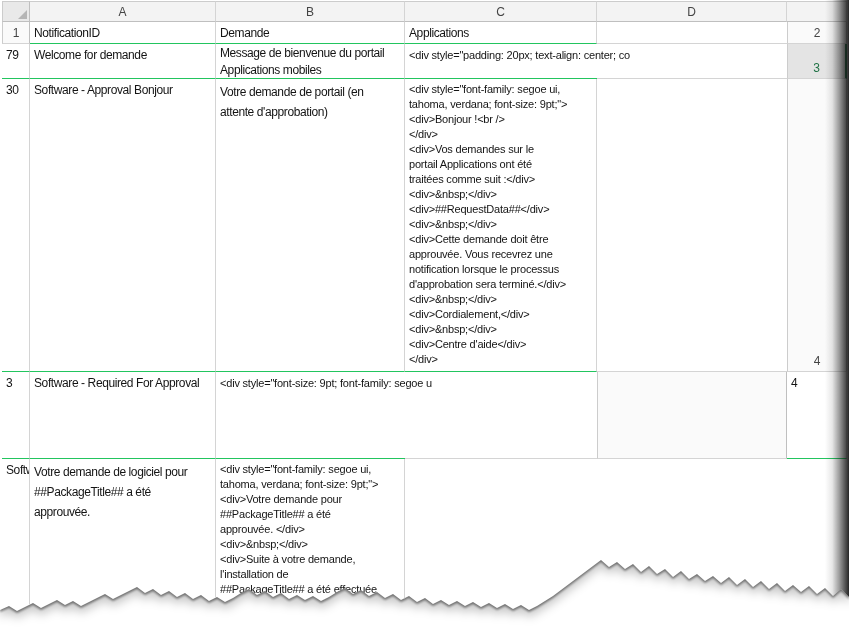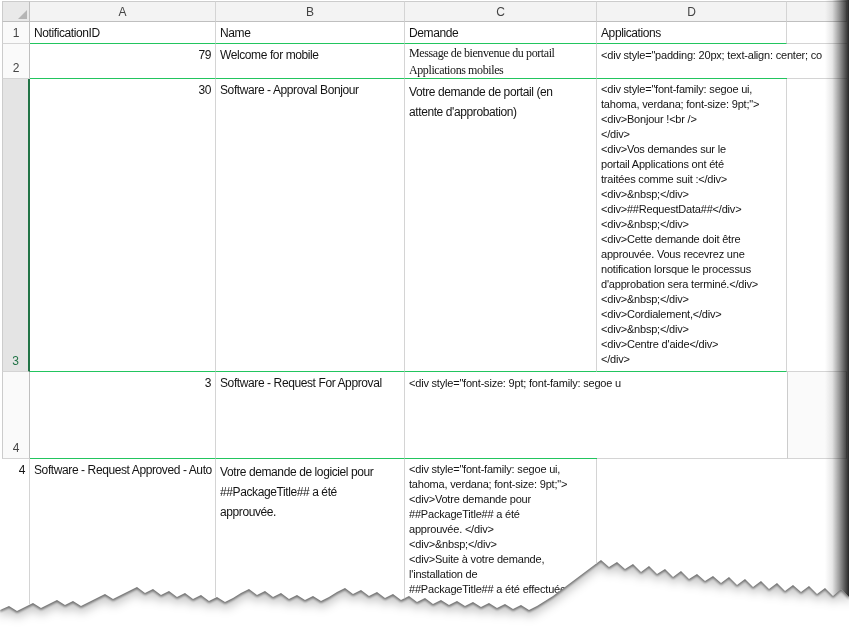--- a/index.html
+++ b/index.html
@@ -20,22 +20,22 @@
   .tri { position: absolute; right: 2px; bottom: 2px; width: 0; height: 0;
     border-bottom: 9px solid #b5b5b5; border-left: 9px solid transparent; }
   .colhd { border-top: 1px solid #cccccc; }
   .rowhd { background: #fafafa; border-left: 1px solid #cccccc; border-right: 1px solid #bfbfbf;
     border-bottom: 1px solid #d4d4d4; color: #444444; font-size: 12px;
     display: flex; align-items: flex-end; justify-content: center; padding-bottom: 3px; }
   .rowhd.sel { background: #e4e4e4; border-right: 2px solid #217346; color: #217346; }
   .cell { border-right: 1px solid #d4d4d4; border-bottom: 1px solid #22c55e;
     font-size: 12px; letter-spacing: -0.4px; line-height: 16px;
     padding: 3px 3px 0 4px; overflow: hidden; white-space: pre; }
-  .num { text-align: right; padding-right: 4px; }
-  .lh17 { line-height: 17px; padding-top: 1px; font-family: Liberation Serif, serif; }
+  .num { padding-right: 4px; }
+  .lh17 { line-height: 17px; padding-top: 1px; }
   .lh20 { line-height: 20px; }
   .dtxt { font-size: 11px; letter-spacing: -0.2px; line-height: 15px; }
   .ovflow { border-right: none; position: relative; overflow: visible; padding: 0; }
   .ovflow span { position: absolute; left: 4px; top: 3px; white-space: nowrap;
     font-size: 11px; letter-spacing: -0.2px; z-index: 2; }
   .ecell { border-bottom: 1px solid #d4d4d4; }
   .edge-shadow { position: absolute; top: 0; right: 0; width: 24px; height: 100%; z-index: 6;
     background: linear-gradient(to right, rgba(20,20,20,0) 0%, rgba(20,20,20,0.10) 30%,
       rgba(20,20,20,0.45) 62%, rgba(20,20,20,0.92) 100%); }
 </style>
@@ -50,28 +50,27 @@
         <span class="tri"></span>
       </div>
       <div class="hd colhd">A</div>
       <div class="hd colhd">B</div>
       <div class="hd colhd">C</div>
       <div class="hd colhd">D</div>
       <div class="hd colhd"></div>
 
       <div class="rowhd">1</div>
       <div class="cell">NotificationID</div>
-      <div class="cell">Name</div>
       <div class="cell">Demande</div>
       <div class="cell">Applications</div>
       <div class="ecell"></div>
 
       <div class="rowhd">2</div>
       <div class="cell num">79</div>
-      <div class="cell">Welcome for mobile</div>
+      <div class="cell">Welcome for demande</div>
       <div class="cell lh17">Message de bienvenue du portail
 Applications mobiles</div>
       <div class="cell ovflow"><span>&lt;div style="padding: 20px; text-align: center; co</span></div>
       <div class="ecell"></div>
 
       <div class="rowhd sel">3</div>
       <div class="cell num">30</div>
       <div class="cell">Software - Approval Bonjour</div>
       <div class="cell lh20">Votre demande de portail (en
 attente d'approbation)</div>
@@ -91,21 +90,21 @@
 d'approbation sera terminé.&lt;/div&gt;
 &lt;div&gt;&amp;nbsp;&lt;/div&gt;
 &lt;div&gt;Cordialement,&lt;/div&gt;
 &lt;div&gt;&amp;nbsp;&lt;/div&gt;
 &lt;div&gt;Centre d'aide&lt;/div&gt;
 &lt;/div&gt;</div>
       <div class="ecell"></div>
 
       <div class="rowhd">4</div>
       <div class="cell num">3</div>
-      <div class="cell">Software - Request For Approval</div>
+      <div class="cell">Software - Required For Approval</div>
       <div class="cell ovflow"><span>&lt;div style="font-size: 9pt; font-family: segoe u</span></div>
       <div class="ecell"></div>
 
       <div class="rowhd"></div>
       <div class="cell num">4</div>
       <div class="cell">Software - Request Approved - Auto</div>
       <div class="cell lh20">Votre demande de logiciel pour
 ##PackageTitle## a été
 approuvée.</div>
       <div class="cell dtxt">&lt;div style="font-family: segoe ui,

